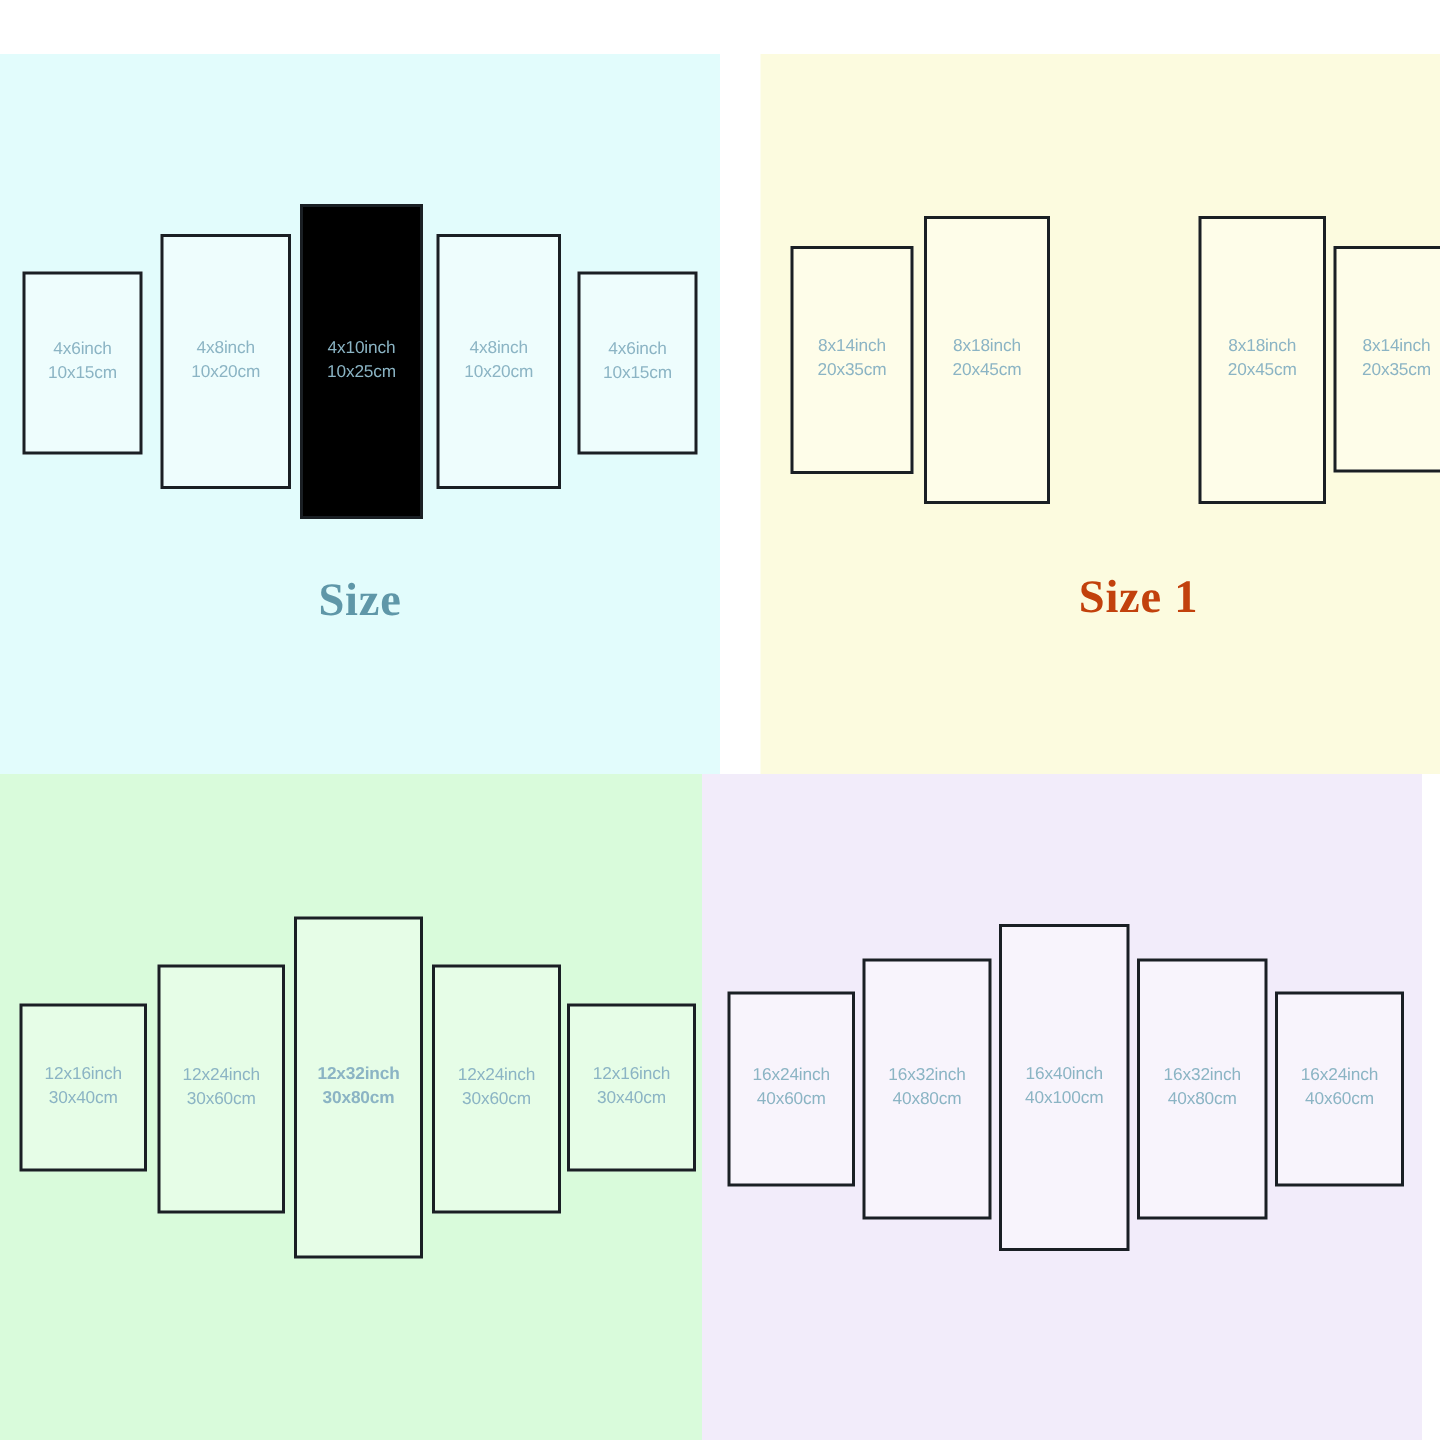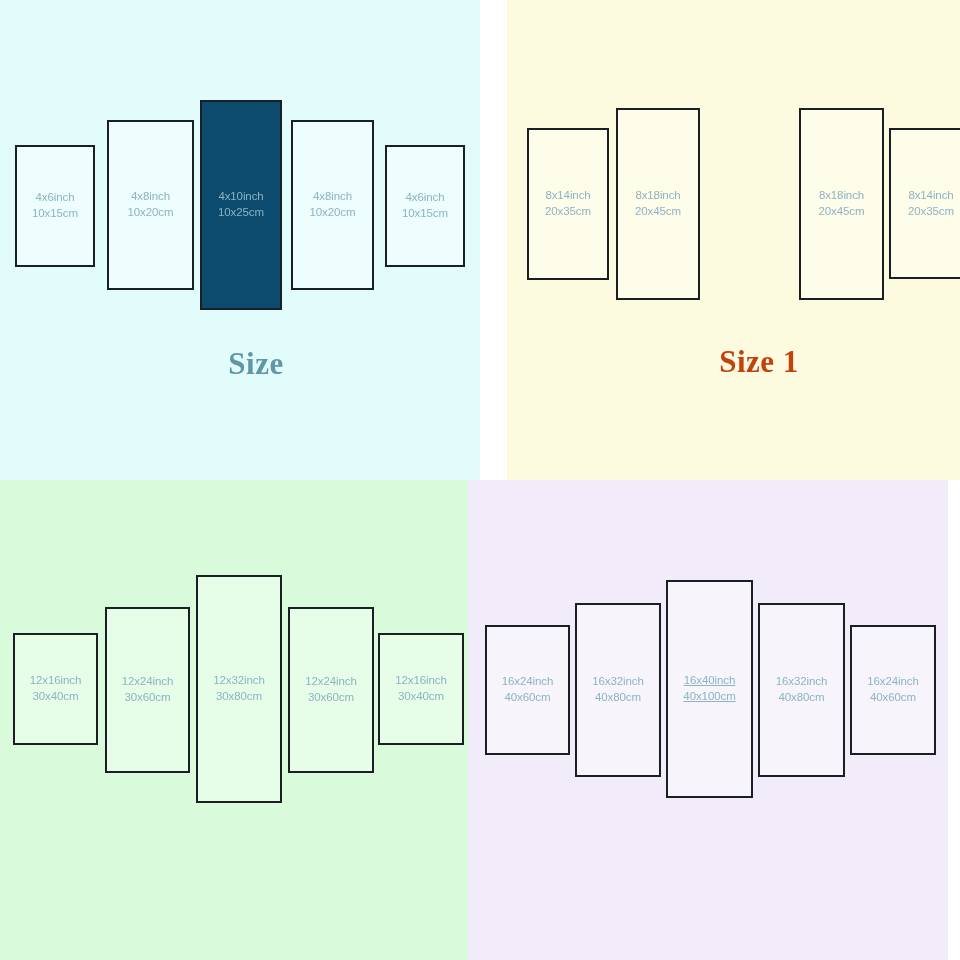--- a/index.html
+++ b/index.html
@@ -15,20 +15,21 @@
     position: relative;
     width: 960px;
     height: 960px;
     overflow: hidden;
   }
   .quadrant {
     position: absolute;
     width: 480px;
     height: 480px;
     overflow: hidden;
+    margin-top: 36px;
   }
   .q-tl { left: 0;   top: 0; }
   .q-tr { left: 507px; top: 0; }
   .q-bl { left: 0;   top: 480px; }
   .q-br { left: 468px; top: 480px; }
 
   .panel-stage {
     position: absolute;
     left: 0;
     top: 0;
@@ -80,40 +81,40 @@
             <span class="ln">4x6inch</span>
             <span class="ln">10x15cm</span>
           </div>
         </div>
         <div class="panel" style="left: 107px; top: 120px; width: 87px; height: 170px; background: rgb(238, 253, 253); border-color: rgb(26, 31, 36);">
           <div class="panel-label" style="color: rgb(139, 180, 196);">
             <span class="ln">4x8inch</span>
             <span class="ln">10x20cm</span>
           </div>
         </div>
-        <div class="panel" style="left: 200px; top: 100px; width: 82px; height: 210px; background: #0c4a6e; border-color: rgb(26, 31, 36);">
+        <div class="panel" style="left: 200px; top: 100px; width: 82px; height: 210px; background: #000000; border-color: rgb(26, 31, 36);">
           <div class="panel-label" style="color: rgb(139, 180, 196);">
             <span class="ln">4x10inch</span>
             <span class="ln">10x25cm</span>
           </div>
         </div>
         <div class="panel" style="left: 291px; top: 120px; width: 83px; height: 170px; background: rgb(238, 253, 253); border-color: rgb(26, 31, 36);">
           <div class="panel-label" style="color: rgb(139, 180, 196);">
             <span class="ln">4x8inch</span>
             <span class="ln">10x20cm</span>
           </div>
         </div>
         <div class="panel" style="left: 385px; top: 145px; width: 80px; height: 122px; background: rgb(238, 253, 253); border-color: rgb(26, 31, 36);">
           <div class="panel-label" style="color: rgb(139, 180, 196);">
             <span class="ln">4x6inch</span>
             <span class="ln">10x15cm</span>
           </div>
         </div>
       </div>
-      <div class="quad-title" style="top: 346px; color: rgb(95, 151, 168); padding-left: 16px;">Size</div>
+      <div class="quad-title" style="top: 346px; color: rgb(95, 151, 168);">Size</div>
     </div>
     <div class="quadrant q-tr" style="background: rgb(252, 251, 223);">
       <div class="panel-stage">
         <div class="panel" style="left: 20px; top: 128px; width: 82px; height: 152px; background: rgb(254, 253, 233); border-color: rgb(26, 31, 36);">
           <div class="panel-label" style="color: rgb(139, 180, 196);">
             <span class="ln">8x14inch</span>
             <span class="ln">20x35cm</span>
           </div>
         </div>
         <div class="panel" style="left: 109px; top: 108px; width: 84px; height: 192px; background: rgb(254, 253, 233); border-color: rgb(26, 31, 36);">
@@ -144,21 +145,21 @@
             <span class="ln">12x16inch</span>
             <span class="ln">30x40cm</span>
           </div>
         </div>
         <div class="panel" style="left: 105px; top: 127px; width: 85px; height: 166px; background: rgb(230, 253, 231); border-color: rgb(26, 31, 36);">
           <div class="panel-label" style="color: rgb(139, 180, 196);">
             <span class="ln">12x24inch</span>
             <span class="ln">30x60cm</span>
           </div>
         </div>
-        <div class="panel" style="left: 196px; top: 95px; width: 86px; height: 228px; background: rgb(230, 253, 231); border-color: rgb(26, 31, 36);">
+        <div class="panel" style="left: 196px; top: 95px; width: 86px; height: 228px; background: rgb(230, 253, 231); border-color: rgb(26, 31, 36); font-weight: bold;">
           <div class="panel-label" style="color: rgb(139, 180, 196);">
             <span class="ln">12x32inch</span>
             <span class="ln">30x80cm</span>
           </div>
         </div>
         <div class="panel" style="left: 288px; top: 127px; width: 86px; height: 166px; background: rgb(230, 253, 231); border-color: rgb(26, 31, 36);">
           <div class="panel-label" style="color: rgb(139, 180, 196);">
             <span class="ln">12x24inch</span>
             <span class="ln">30x60cm</span>
           </div>
@@ -179,21 +180,21 @@
             <span class="ln">40x60cm</span>
           </div>
         </div>
         <div class="panel" style="left: 107px; top: 123px; width: 86px; height: 174px; background: rgb(248, 244, 252); border-color: rgb(26, 31, 36);">
           <div class="panel-label" style="color: rgb(139, 180, 196);">
             <span class="ln">16x32inch</span>
             <span class="ln">40x80cm</span>
           </div>
         </div>
         <div class="panel" style="left: 198px; top: 100px; width: 87px; height: 218px; background: rgb(248, 244, 252); border-color: rgb(26, 31, 36);">
-          <div class="panel-label" style="color: rgb(139, 180, 196); text-decoration: underline;">
+          <div class="panel-label" style="color: rgb(139, 180, 196);">
             <span class="ln">16x40inch</span>
             <span class="ln">40x100cm</span>
           </div>
         </div>
         <div class="panel" style="left: 290px; top: 123px; width: 87px; height: 174px; background: rgb(248, 244, 252); border-color: rgb(26, 31, 36);">
           <div class="panel-label" style="color: rgb(139, 180, 196);">
             <span class="ln">16x32inch</span>
             <span class="ln">40x80cm</span>
           </div>
         </div>

